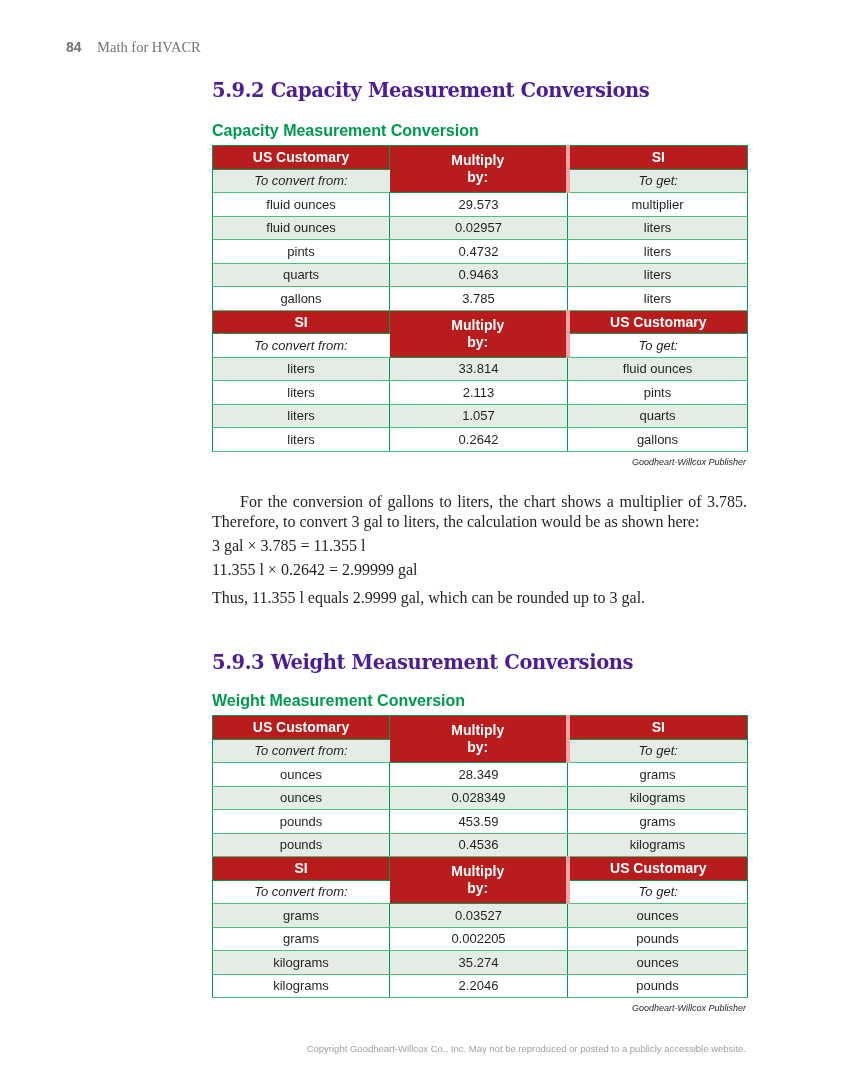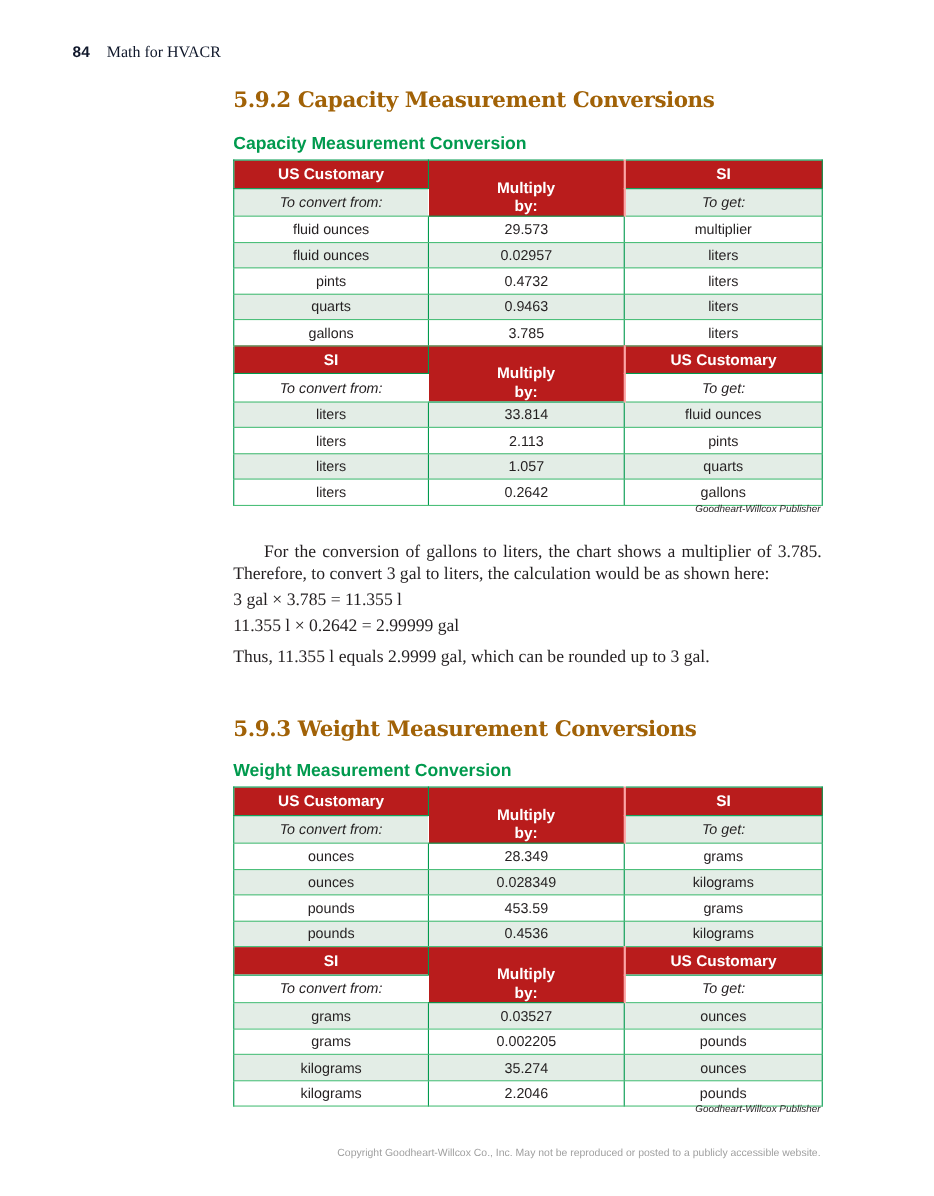--- a/index.html
+++ b/index.html
@@ -1,29 +1,29 @@
 <!DOCTYPE html>
 <html><head>
 <meta charset="utf-8">
 <style>
   html, body { margin: 0; padding: 0; background: #ffffff; }
   body { width: 849px; height: 1087px; position: relative; overflow: hidden; }
-  .running-head { position: absolute; left: 66px; top: 39px; font-size: 14px; color: #0f172a; }
+  .running-head { position: absolute; left: 66px; top: 39px; font-size: 14px; color: #737373; }
   .page-num { font-family: "Liberation Sans", sans-serif; font-weight: bold; font-size: 14px; }
   .book-title { font-family: "Liberation Serif", serif; font-size: 14.5px; margin-left: 12px; }
-  .section-title { position: absolute; left: 212px; font-family: "DejaVu Serif", serif; font-weight: bold; font-size: 19.5px; color: #a16207; letter-spacing: -0.4px; }
+  .section-title { position: absolute; left: 212px; font-family: "DejaVu Serif", serif; font-weight: bold; font-size: 19.5px; color: #4c1d95; letter-spacing: -0.4px; }
   .table-caption { position: absolute; left: 212px; width: 534px; font-family: "Liberation Sans", sans-serif; font-weight: bold; font-size: 16px; color: #009a4e; }
   table.conv { position: absolute; left: 212px; width: 535px; border-collapse: collapse; table-layout: fixed; font-family: "Liberation Sans", sans-serif; font-size: 13px; color: #231f20; border: 1.5px solid #009a4e; }
   table.conv col.c1 { width: 177px; }
   table.conv col.c2 { width: 178px; }
   table.conv col.c3 { width: 180px; }
   table.conv td { height: 22.5px; padding: 0; text-align: center; vertical-align: middle; border-left: 1px solid #009a4e; border-right: 1px solid #009a4e; border-top: 1px solid #4cbf7a; border-bottom: 1px solid #4cbf7a; }
   table.conv td.hdr { background: #009a4e; color: #ffffff; font-weight: bold; font-size: 14px; border-color: #009a4e; border-left-color: #ffffff; }
   table.conv td.hdr.first { border-left-color: #009a4e; }
-  table.conv td.hdr.mult { vertical-align: top; padding-top: 16px; line-height: 17px; border-left: 1px solid #ffffff; border-right: 2px solid #fca5a5; }
+  table.conv td.hdr.mult { vertical-align: top; padding-top: 6px; line-height: 17px; border-left: 1px solid #ffffff; border-right: 4px solid #fca5a5; }
   table.conv td.sub { font-style: italic; }
   tr.shade td { background: #e3ede6; }
   tr.white td { background: #ffffff; }
   tr.shade td.hdr, tr.white td.hdr { background: #b91c1c; }
   .credit { position: absolute; right: 103px; font-family: "Liberation Sans", sans-serif; font-style: italic; font-size: 9px; color: #231f20; }
   .body-text { position: absolute; left: 212px; width: 535px; font-family: "Liberation Serif", serif; font-size: 16px; color: #231f20; line-height: 20px; }
   .para { margin: 0; text-align: justify; }
   .para.indent { text-indent: 28px; }
   .equation { text-align: left; margin: 0; }
   .footer { position: absolute; left: 0; width: 746px; text-align: right; top: 1043px; font-family: "Liberation Sans", sans-serif; font-size: 9.5px; color: #a0a0a0; }

